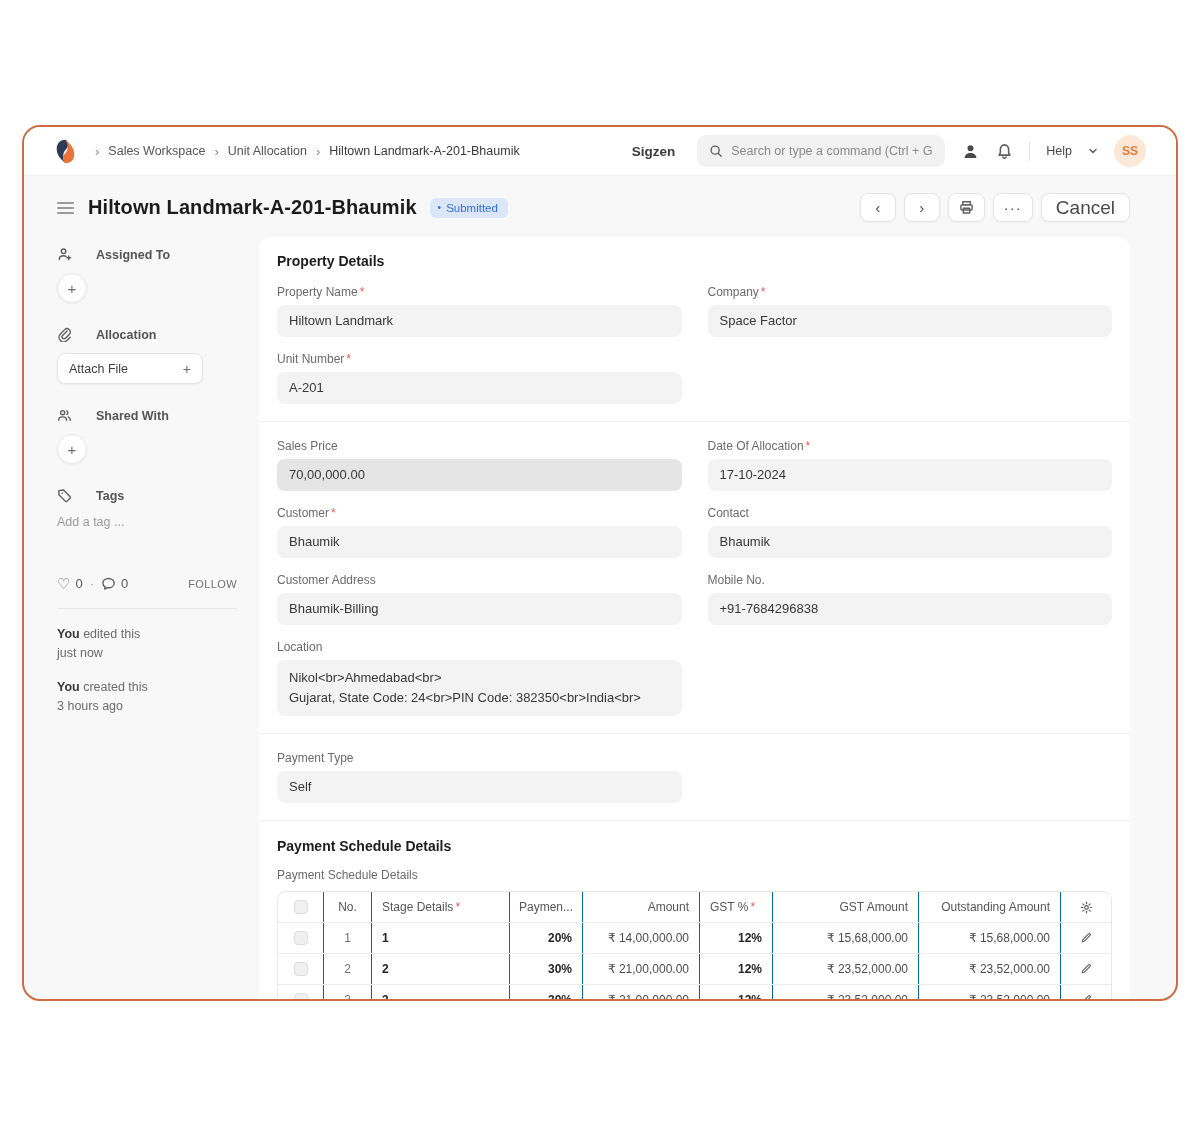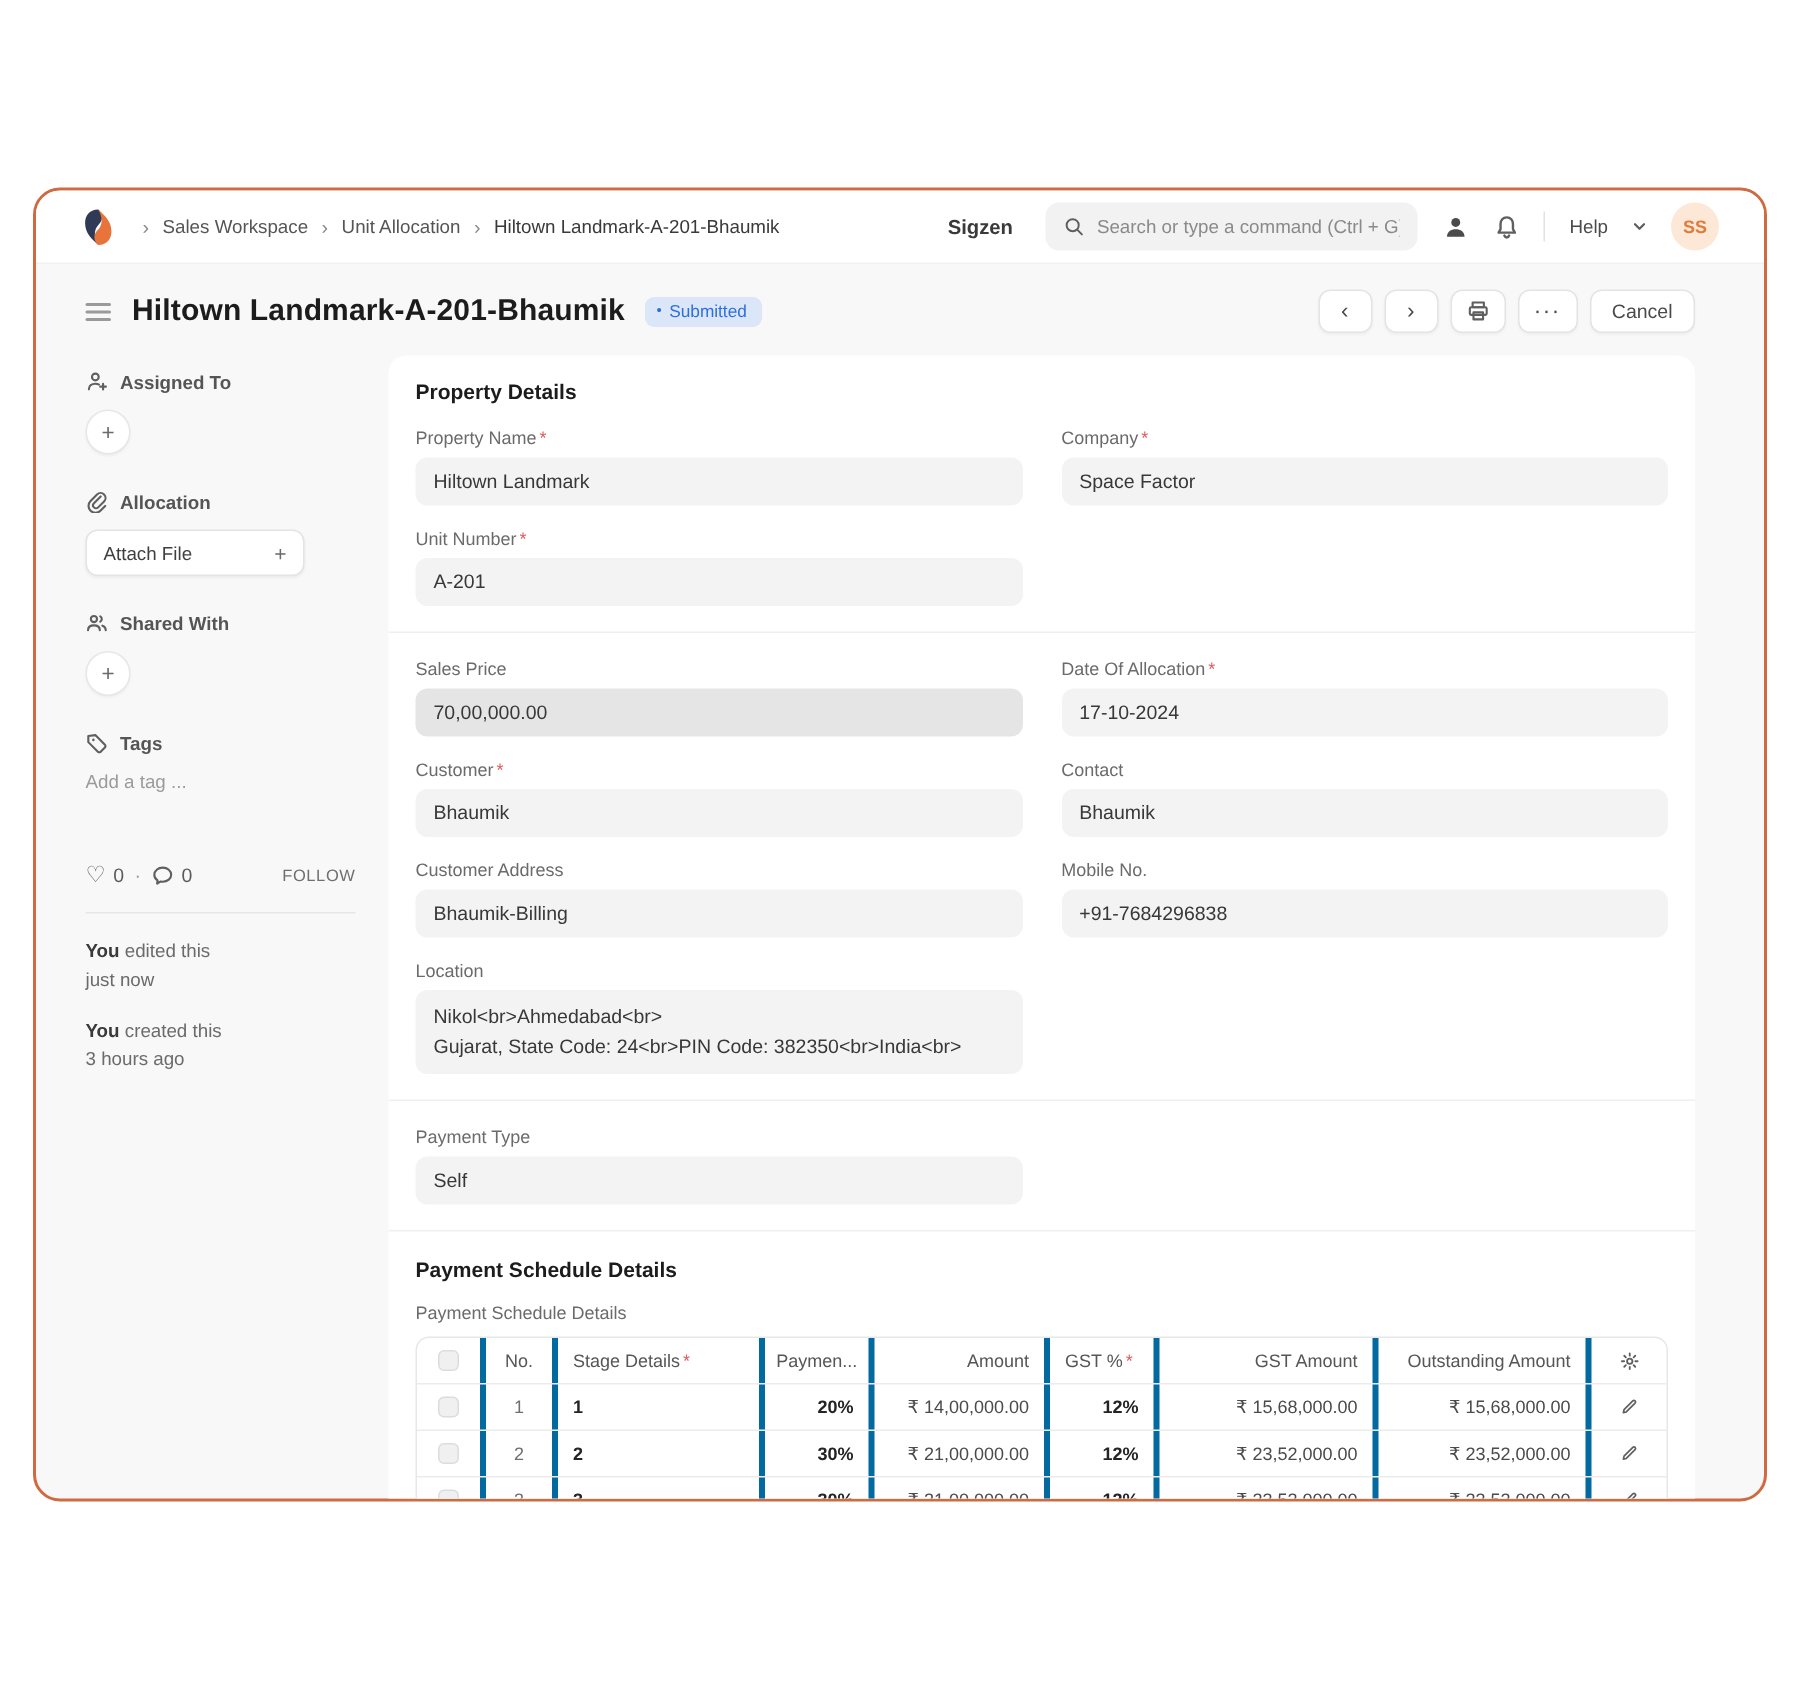--- a/index.html
+++ b/index.html
@@ -33,28 +33,28 @@
   .burger { display:flex; flex-direction:column; gap:3px; margin-right:14px; cursor:pointer; }
   .burger span { display:block; width:17px; height:2px; background:#9a9a9a; border-radius:1px; }
   .doc-title { font-size:20px; font-weight:700; color:#1c1c1c; letter-spacing:.1px; }
   .badge { margin-left:13px; background:#dbe7f9; color:#2f6fdd; font-size:11.5px; font-weight:500;
     padding:4px 10px 4px 8px; border-radius:6px; display:flex; align-items:center; gap:5px; }
   .badge .dot { font-size:10px; }
   .title-actions { margin-left:auto; display:flex; align-items:center; gap:8px; }
   .tbtn { height:29px; min-width:36px; background:#fff; border:1px solid #e4e4e4; border-radius:8px;
     box-shadow:0 1px 2px rgba(0,0,0,.04); display:flex; align-items:center; justify-content:center;
     font-size:15px; color:#4a4a4a; cursor:pointer; padding:0 10px; }
-  .tbtn.cancel { font-size:13px; padding:0 14px; }
+  .tbtn.cancel { font-size:19px; padding:0 14px; }
 
   
   .content { display:flex; align-items:flex-start; padding:0 46px 0 33px; }
 
   
   .sidebar { width:180px; flex:none; padding-top:10px; }
-  .sb-head { display:flex; align-items:center; gap:8px; font-size:12.5px; font-weight:600;
+  .sb-head { display:flex; align-items:center; gap:24px; font-size:12.5px; font-weight:600;
     color:#555; margin-bottom:11px; }
   .sb-block { margin-bottom:24px; }
   .round-plus { width:30px; height:30px; border-radius:50%; background:#fff; border:1px solid #e7e7e7;
     box-shadow:0 1px 2px rgba(0,0,0,.05); display:flex; align-items:center; justify-content:center;
     font-size:15px; color:#6b6b6b; cursor:pointer; }
   .attach-btn { width:146px; height:31px; background:#fff; border:1px solid #e4e4e4; border-radius:8px;
     box-shadow:0 1px 2px rgba(0,0,0,.05); display:flex; align-items:center; justify-content:space-between;
     padding:0 11px; font-size:12.5px; color:#3f3f3f; cursor:pointer; }
   .attach-btn .pl { font-size:14px; color:#6b6b6b; }
   .add-tag { font-size:12.5px; color:#9b9b9b; cursor:pointer; }
@@ -78,21 +78,21 @@
   .ctrl.darker { background:#e5e5e5; }
   .ctrl.multi { line-height:1.55; padding:8px 12px; min-height:52px; }
   .sec-divider { border:none; border-top:1px solid #efefef; margin:17px -18px; }
   .sub-label { font-size:12px; color:#6b6b6b; margin:14px 0 9px; }
 
   
   .ptable { border:1px solid #e7e7e7; border-radius:9px; overflow:hidden; background:#fff; margin-bottom:14px; }
   .trow { display:grid; grid-template-columns:46px 48px 138px 73px minmax(0,1fr) 73px 146px 142px 50px; }
   .trow + .trow { border-top:1px solid #ececec; }
   .tc { height:30px; display:flex; align-items:center; padding:0 10px; font-size:12px;
-    color:#4b4b4b; border-right:4px solid #0369a1; overflow:hidden; white-space:nowrap; }
+    color:#4b4b4b; border-right:1px solid #0369a1; overflow:hidden; white-space:nowrap; }
   .tc:last-child { border-right:none; }
   .tc.center { justify-content:center; padding:0 4px; }
   .tc.right { justify-content:flex-end; }
   .thead .tc { color:#565656; }
   .tc.bold { font-weight:700; color:#242424; }
   .tc.num { color:#6f6f6f; }
   .cbx { width:14px; height:14px; border-radius:4px; background:#f0f0f0; border:1px solid #dcdcdc; cursor:pointer; }
   .icon-stroke { stroke:#5f5f5f; fill:none; stroke-width:1.5; stroke-linecap:round; stroke-linejoin:round; }
   .edit-pencil { cursor:pointer; display:flex; }
 </style>

